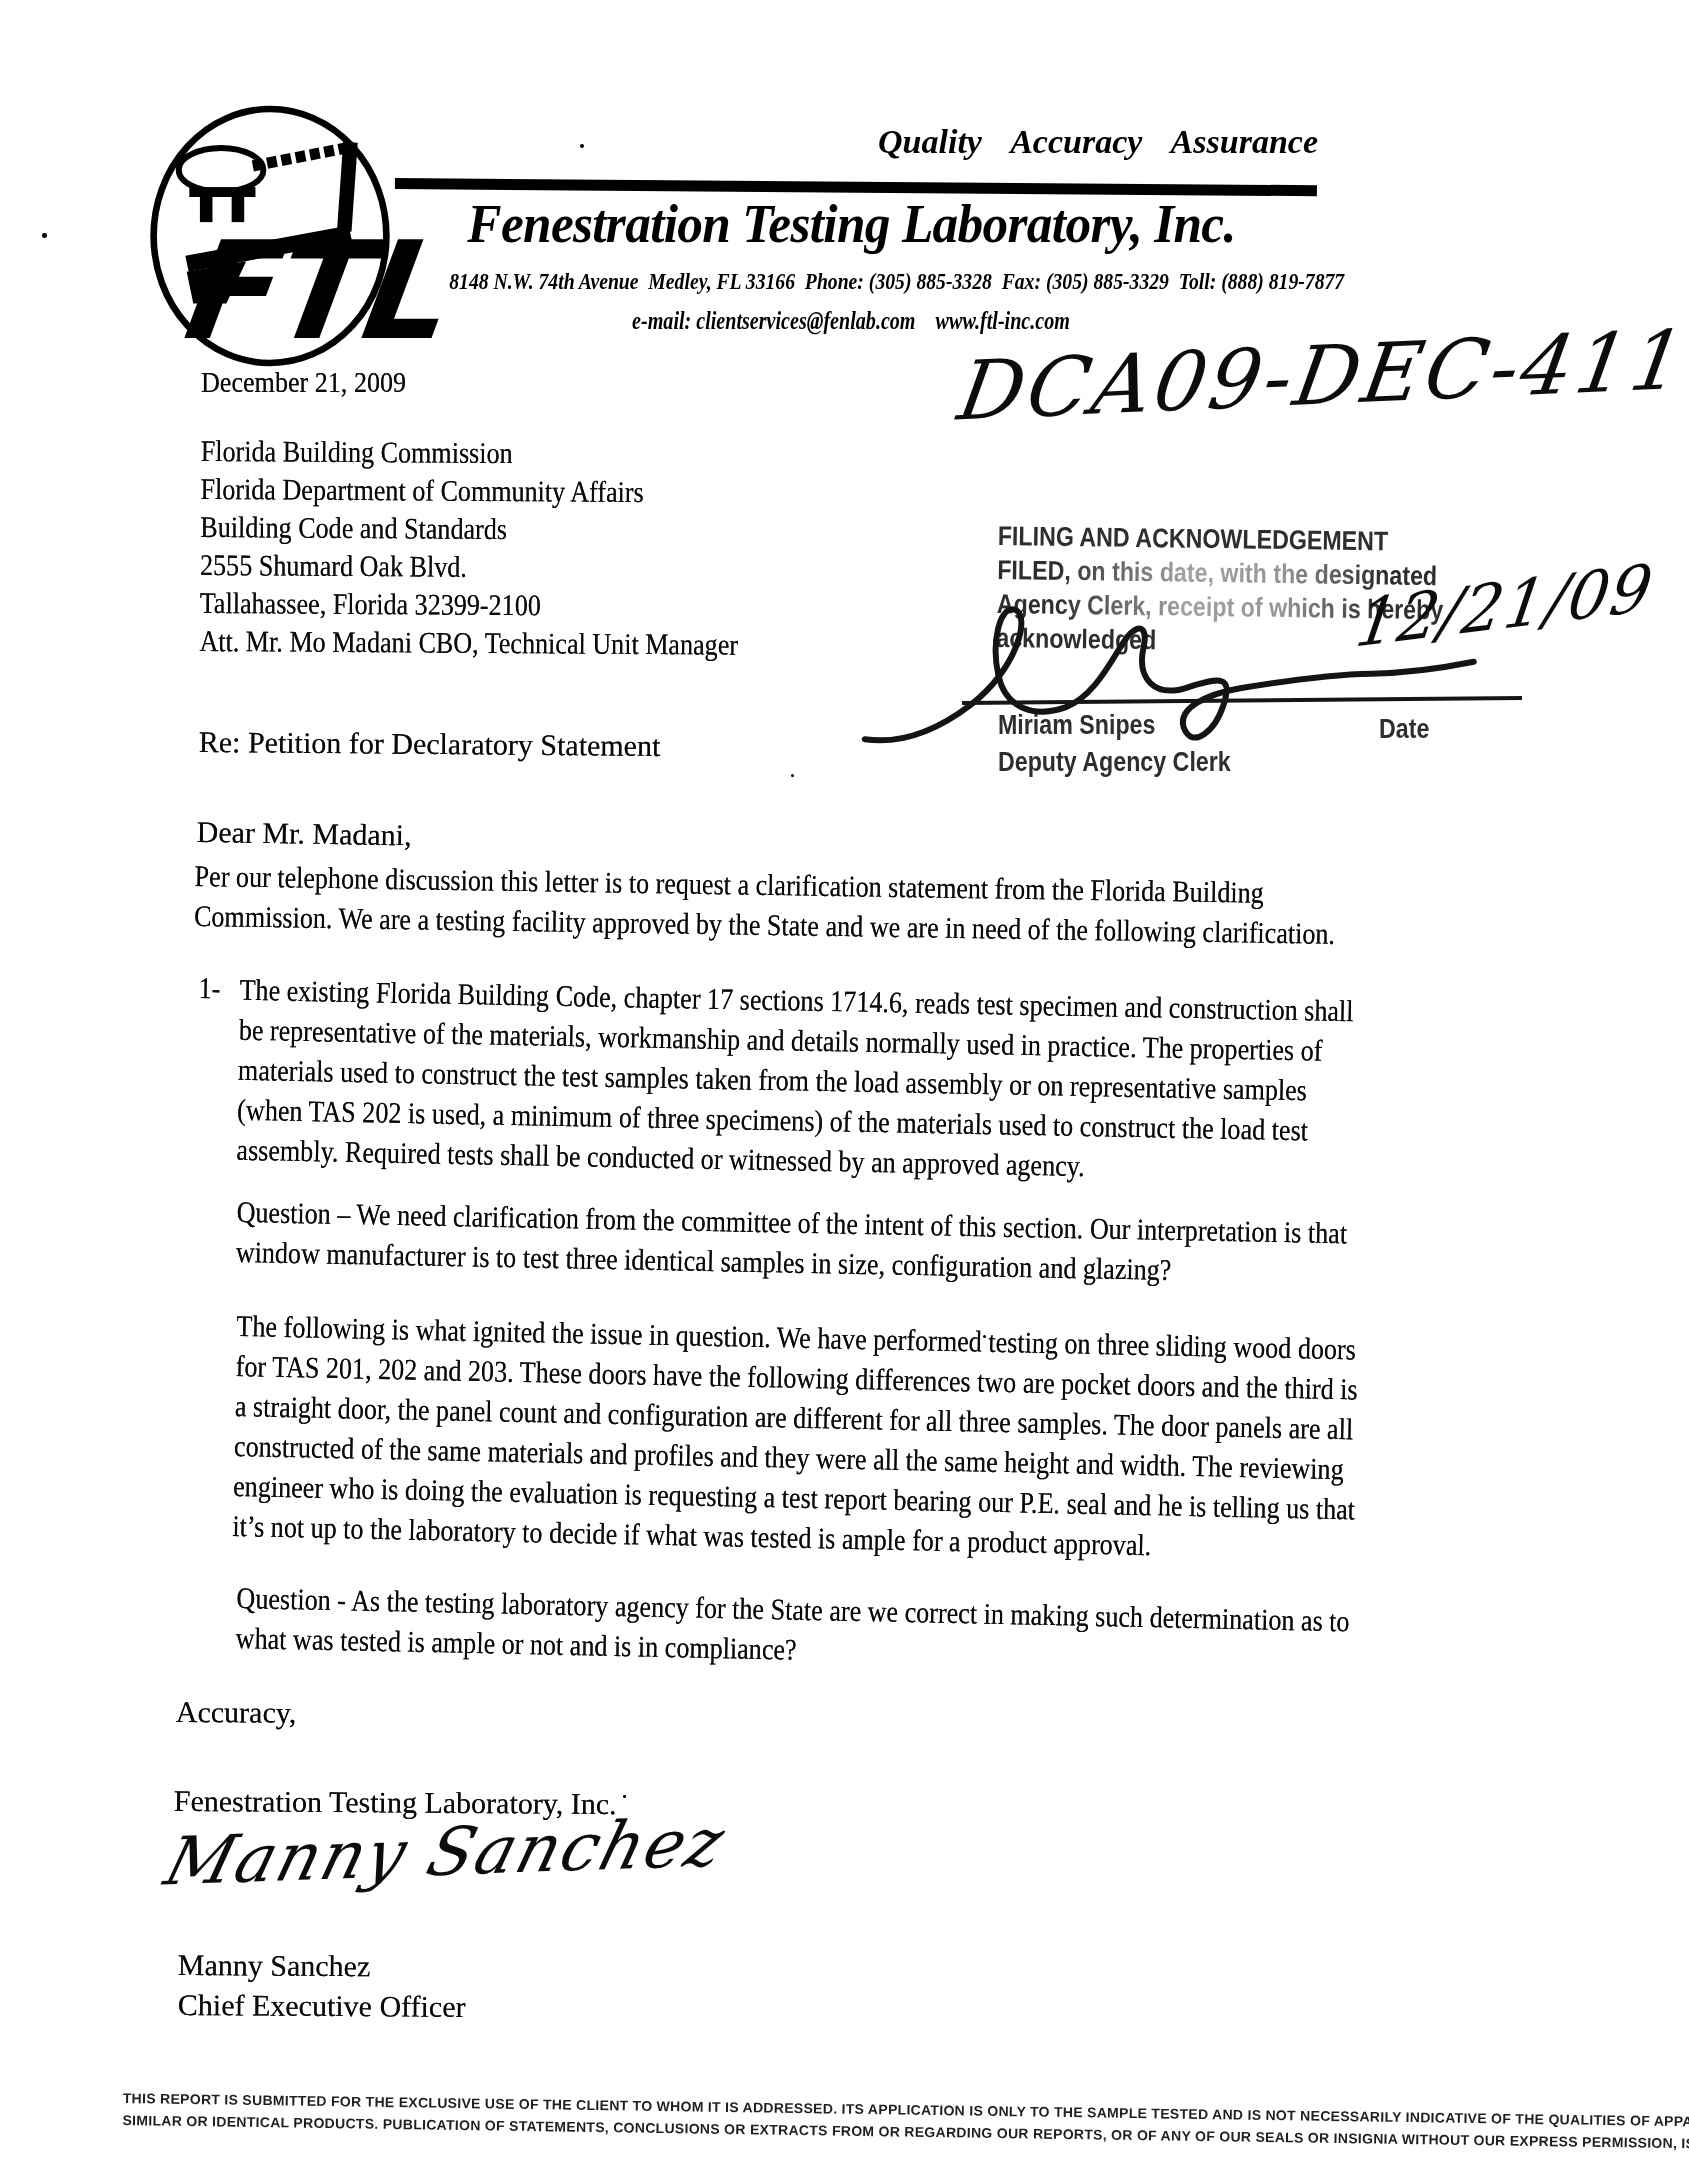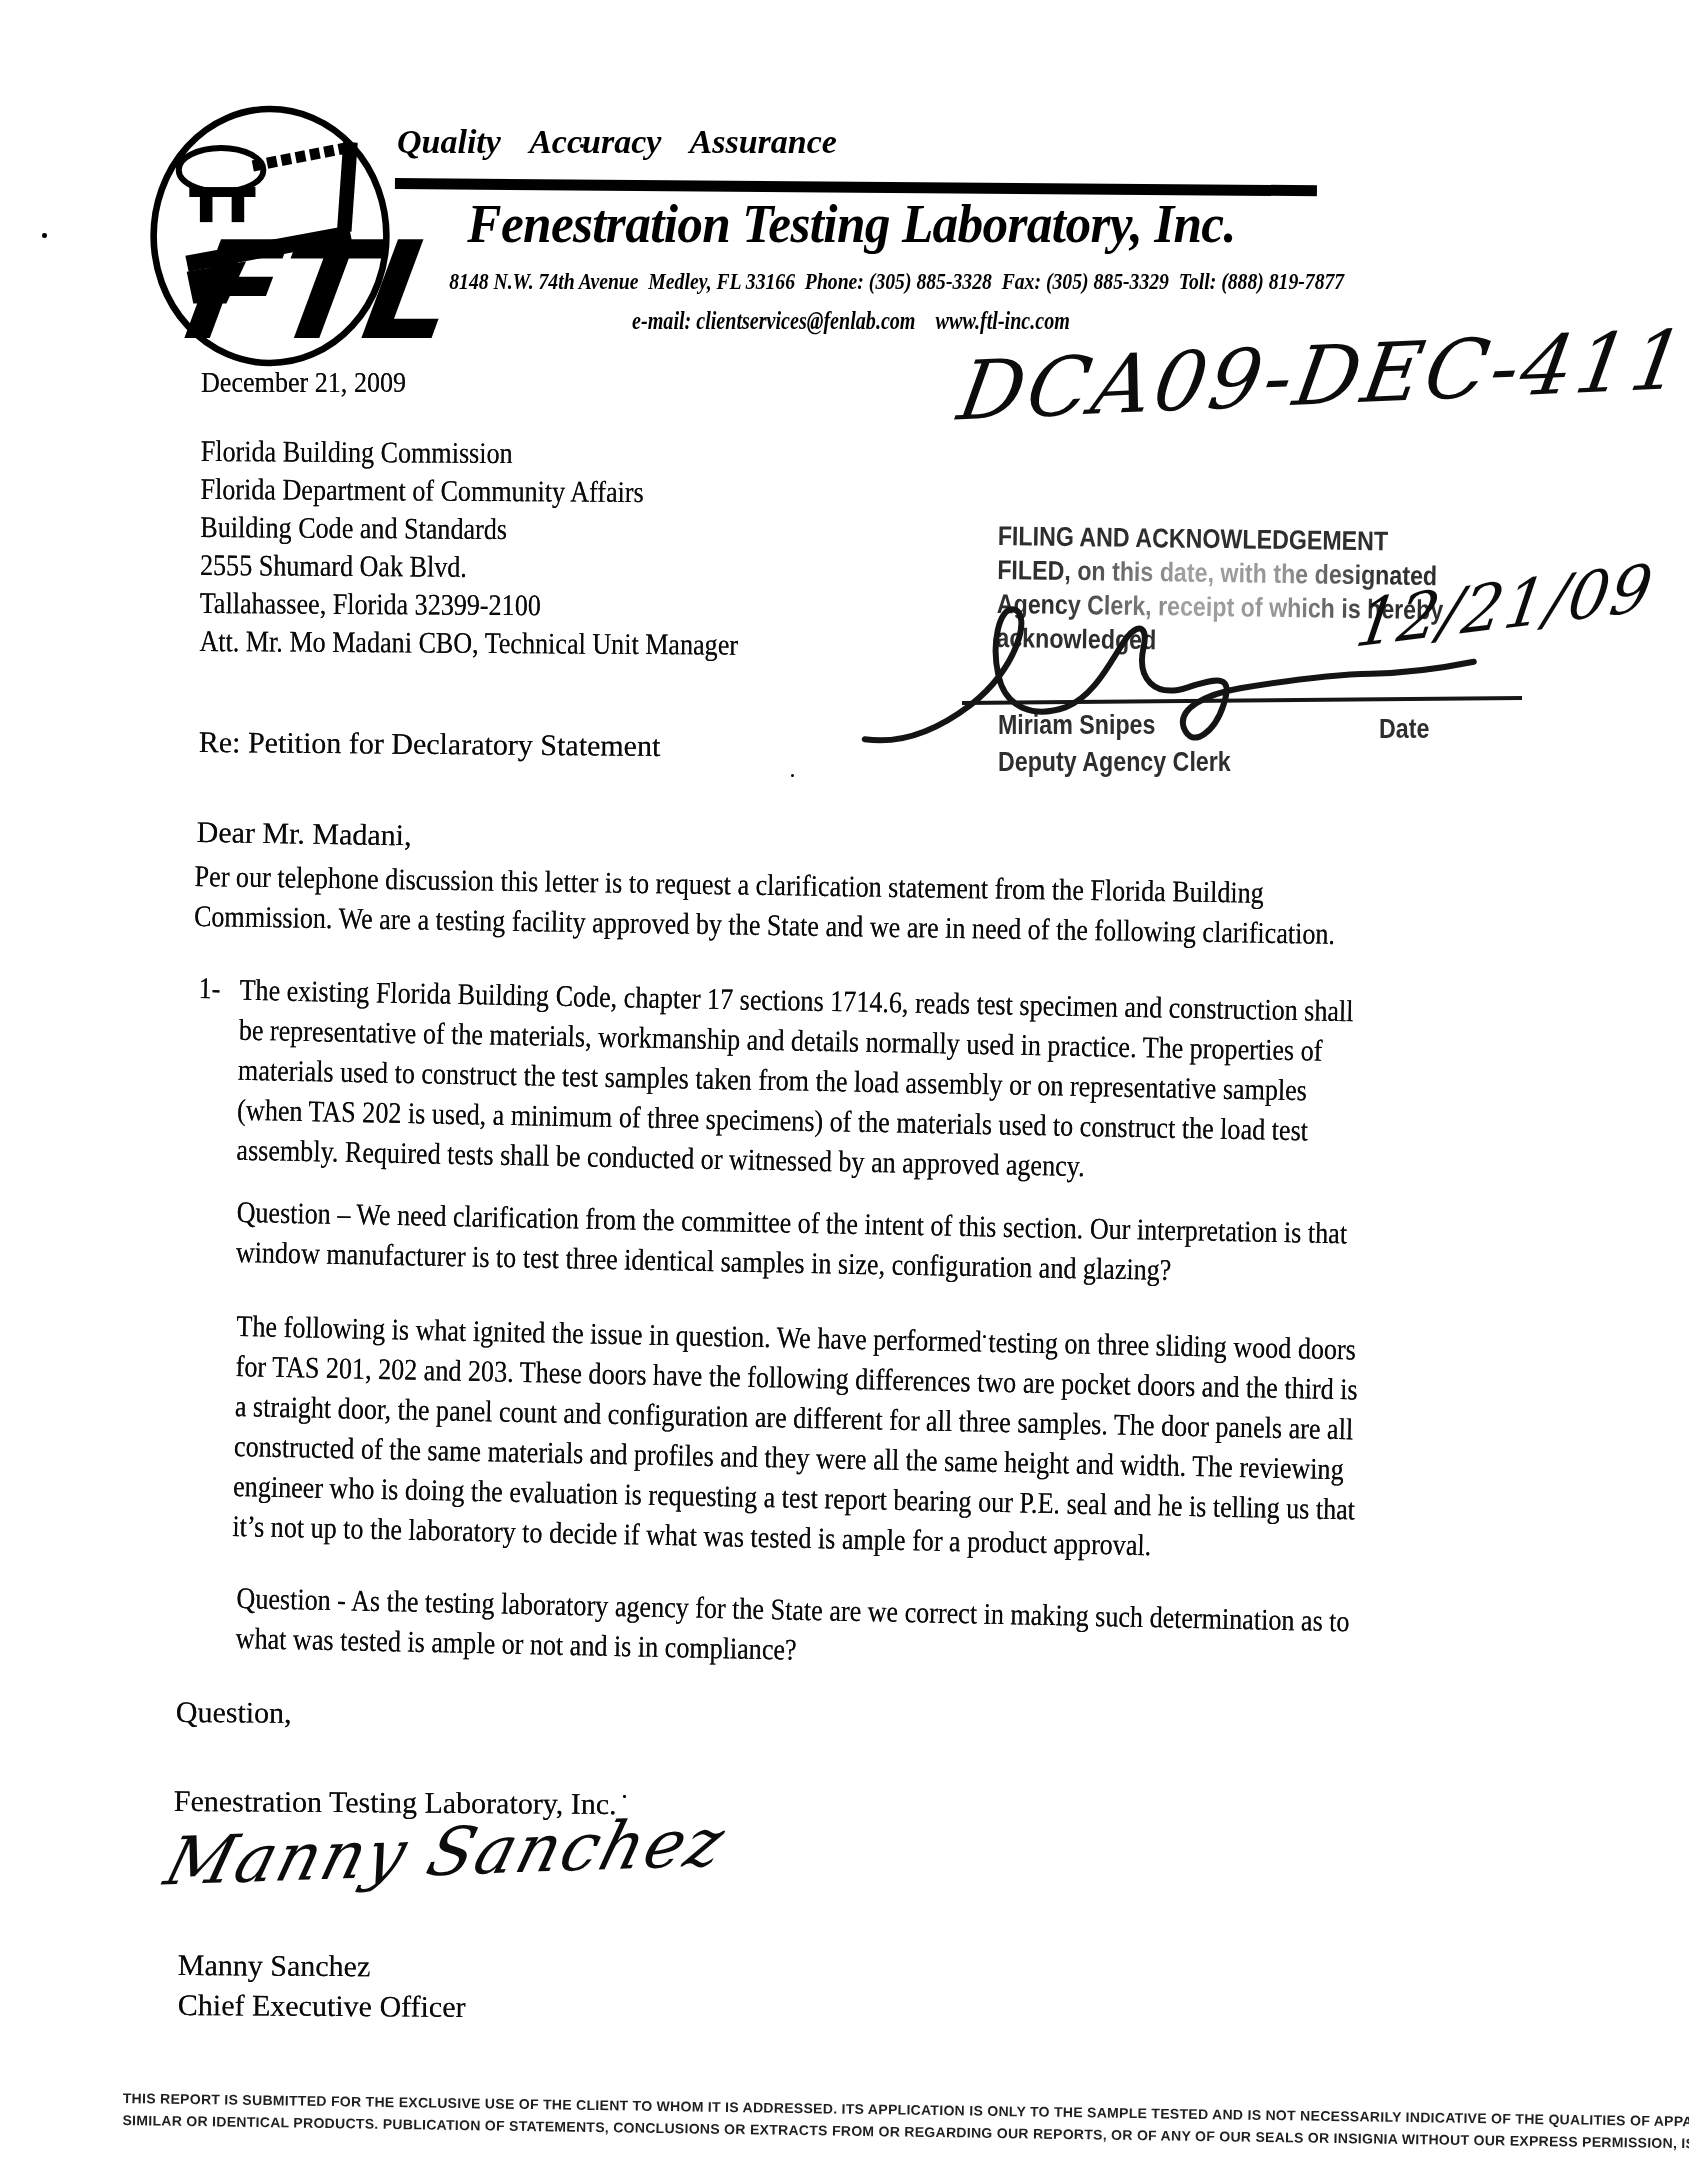--- a/index.html
+++ b/index.html
@@ -4,21 +4,21 @@
 <style>
   html,body{margin:0;padding:0;background:#e8e8e8;}
   .page{
     position:relative; width:1689px; height:2183px; background:#ffffff;
     overflow:hidden; color:#0a0a0a;
     font-family:"Liberation Serif", serif;
   }
   .abs{position:absolute;}
   
   .tagline{
-    left:397px; top:123px; width:921px; text-align:left;
+    left:397px; top:123px; width:921px; text-align:right;
     font-family:"Liberation Serif", serif; font-style:italic; font-weight:bold;
     font-size:34px; word-spacing:21px; color:#000; white-space:nowrap;
   }
   .rule{ left:395px; top:178px; width:922px; height:11.3px; background:#000;
     transform:rotate(.45deg); transform-origin:0 0;}
   .company{
     left:378px; top:193px; width:947px; text-align:center;
     font-style:italic; font-weight:bold; font-size:54px; letter-spacing:-0.7px;
     transform:scaleX(.95); transform-origin:50% 0; white-space:nowrap; color:#000;
   }
@@ -154,21 +154,21 @@
     <div class="bl">constructed of the same materials and profiles and they were all the same height and width. The reviewing</div>
     <div class="bl">engineer who is doing the evaluation is requesting a test report bearing our P.E. seal and he is telling us that</div>
     <div class="bl">it’s not up to the laboratory to decide if what was tested is ample for a product approval.</div>
   </div>
 
   <div class="abs rot12" style="left:237px; top:1578px;">
     <div class="bl">Question - As the testing laboratory agency for the State are we correct in making such determination as to</div>
     <div class="bl">what was tested is ample or not and is in compliance?</div>
   </div>
 
-  <div class="abs tl rot04" style="left:176px; top:1693px;">Question,</div>
+  <div class="abs tl rot04" style="left:176px; top:1693px;">Accuracy,</div>
   <div class="abs tl rot04" style="left:174px; top:1782px;">Fenestration Testing Laboratory, Inc.</div>
   <div class="abs hand script-sig">Manny Sanchez</div>
   <div class="abs tl rot04" style="left:178px; top:1946px;">Manny Sanchez</div>
   <div class="abs tl rot04" style="left:178px; top:1986px;">Chief Executive Officer</div>
 
   <div class="abs footer">
     <div>THIS REPORT IS SUBMITTED FOR THE EXCLUSIVE USE OF THE CLIENT TO WHOM IT IS ADDRESSED. ITS APPLICATION IS ONLY TO THE SAMPLE TESTED AND IS NOT NECESSARILY INDICATIVE OF THE QUALITIES OF APPARENTLY</div>
     <div>SIMILAR OR IDENTICAL PRODUCTS. PUBLICATION OF STATEMENTS, CONCLUSIONS OR EXTRACTS FROM OR REGARDING OUR REPORTS, OR OF ANY OF OUR SEALS OR INSIGNIA WITHOUT OUR EXPRESS PERMISSION, IS PROHIBITED.</div>
   </div>
 

